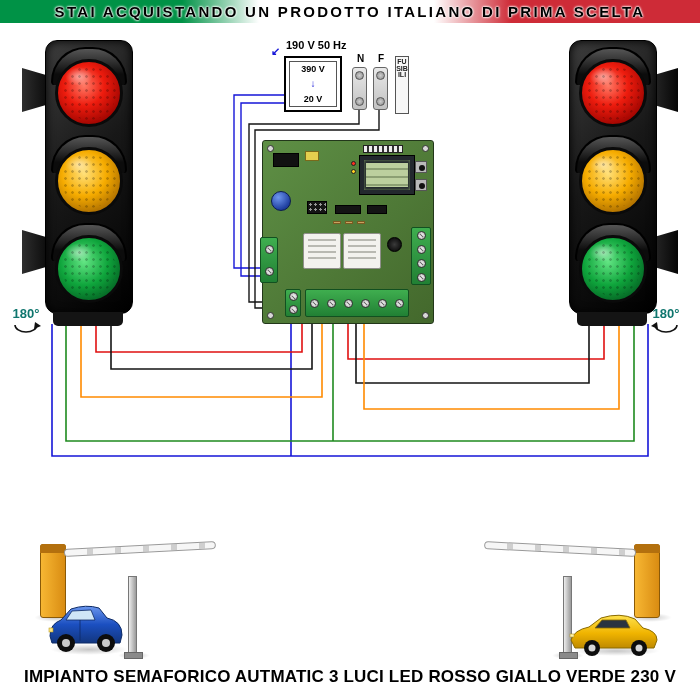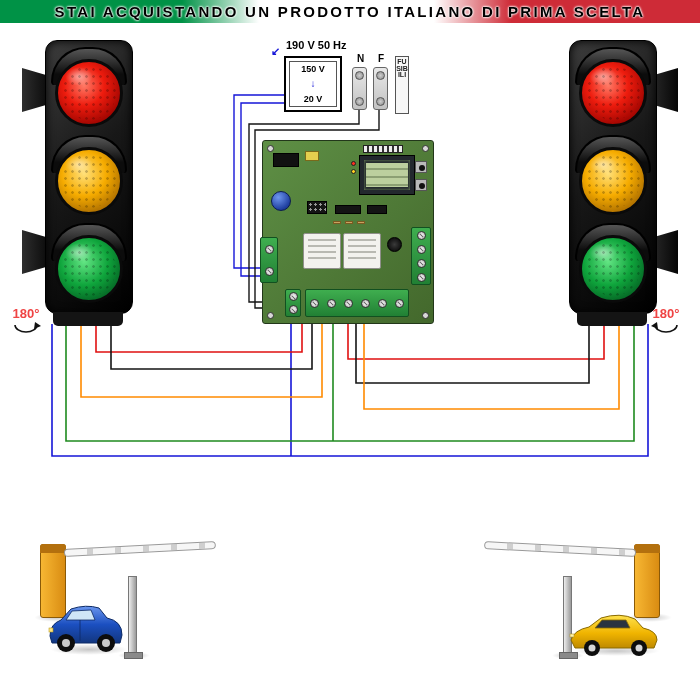--- a/index.html
+++ b/index.html
@@ -28,21 +28,21 @@
   .lamp{position:absolute;left:9px;top:12px;width:68px;height:68px;border-radius:50%;border:3px solid #0a0a0a;box-sizing:border-box;}
   .lamp::after{content:"";position:absolute;inset:4px;border-radius:50%;
     background-image:radial-gradient(rgba(0,0,0,.4) 1px,transparent 1.6px);background-size:7px 7px;opacity:.55;}
   .lamp::before{content:"";position:absolute;left:12%;top:8%;width:45%;height:30%;border-radius:50%;
     background:radial-gradient(rgba(255,255,255,.5),rgba(255,255,255,0) 70%);}
   .lamp.red{background:radial-gradient(circle at 42% 38%,#ff7a66 0%,#ee1c0e 38%,#9c0400 78%,#570000 100%);}
   .lamp.yellow{background:radial-gradient(circle at 42% 38%,#ffe07a 0%,#f6ac00 42%,#a86a00 80%,#5c3a00 100%);}
   .lamp.green{background:radial-gradient(circle at 42% 38%,#63e584 0%,#0fa53c 45%,#045f22 82%,#023312 100%);}
 
   
-  .rot{position:absolute;top:306px;width:40px;text-align:center;font-size:13px;font-weight:bold;color:#ef4444;z-index:3;}
+  .rot{position:absolute;top:306px;width:40px;text-align:center;font-size:13px;font-weight:bold;color:#0f766e;z-index:3;}
   .rot.left{left:6px;} .rot.right{left:646px;}
   .rot svg{display:block;margin:1px auto 0;}
 
   
   .pw{z-index:3;}
   .mains-label{position:absolute;left:286px;top:39px;font-size:11px;font-weight:bold;}
   .mains-arrow{position:absolute;left:271px;top:45px;font-size:11px;color:#1616d8;font-weight:bold;}
   .xfmr{position:absolute;left:284px;top:56px;width:58px;height:56px;background:#fff;border:2px solid #000;box-sizing:border-box;}
   .xfmr-inner{position:absolute;inset:3px;border:1px solid #555;display:flex;flex-direction:column;align-items:center;justify-content:space-between;padding:2px 0;box-sizing:border-box;}
   .xfmr-inner .v{font-size:9px;font-weight:bold;}
@@ -179,21 +179,21 @@
     <svg width="30" height="13" viewBox="0 0 30 13">
       <path d="M26 3 A11 7 0 1 1 4 3" fill="none" stroke="#111" stroke-width="1.6"></path>
       <polygon points="6,0 0,4 7,7" fill="#111"></polygon>
     </svg>
   </div>
 
   <div class="mains-label pw">190 V 50 Hz</div>
   <div class="mains-arrow pw">↙</div>
   <div class="xfmr pw">
     <div class="xfmr-inner">
-      <span class="v">150 V</span>
+      <span class="v">390 V</span>
       <span class="xfmr-arrow">↓</span>
       <span class="v">20 V</span>
     </div>
   </div>
   <div class="term-label n pw">N</div>
   <div class="term-label f pw">F</div>
   <div class="fuse f1 pw">
       <i></i>
       <i></i>
     </div>
@@ -298,14 +298,15 @@
     </defs>
     <path d="M3 34 Q6 24 21 21 L33 12 Q52 6 67 13 L75 22 Q89 25 89 34 L86 42 L7 42 Z" fill="url(#gy)" stroke="#8a6a00" stroke-width="1"></path>
     <path d="M34 14 L27 22 L62 22 L58 14 Z" fill="#2a3340" stroke="#8a6a00" stroke-width="0.8"></path>
     <circle cx="24" cy="42" r="8" fill="#0d0d0d"></circle>
     <circle cx="24" cy="42" r="3.5" fill="#d7d7d7"></circle>
     <circle cx="71" cy="42" r="8" fill="#0d0d0d"></circle>
     <circle cx="71" cy="42" r="3.5" fill="#d7d7d7"></circle>
     <rect x="2" y="28" width="4" height="3" fill="#fff2b0" stroke="#b89a20" stroke-width="0.6"></rect>
   </svg>
 
+  <div class="footer-title">IMPIANTO SEMAFORICO AUTMATIC 3 LUCI LED ROSSO GIALLO VERDE 230 V</div>
 
 </div>
 
 </body></html>

